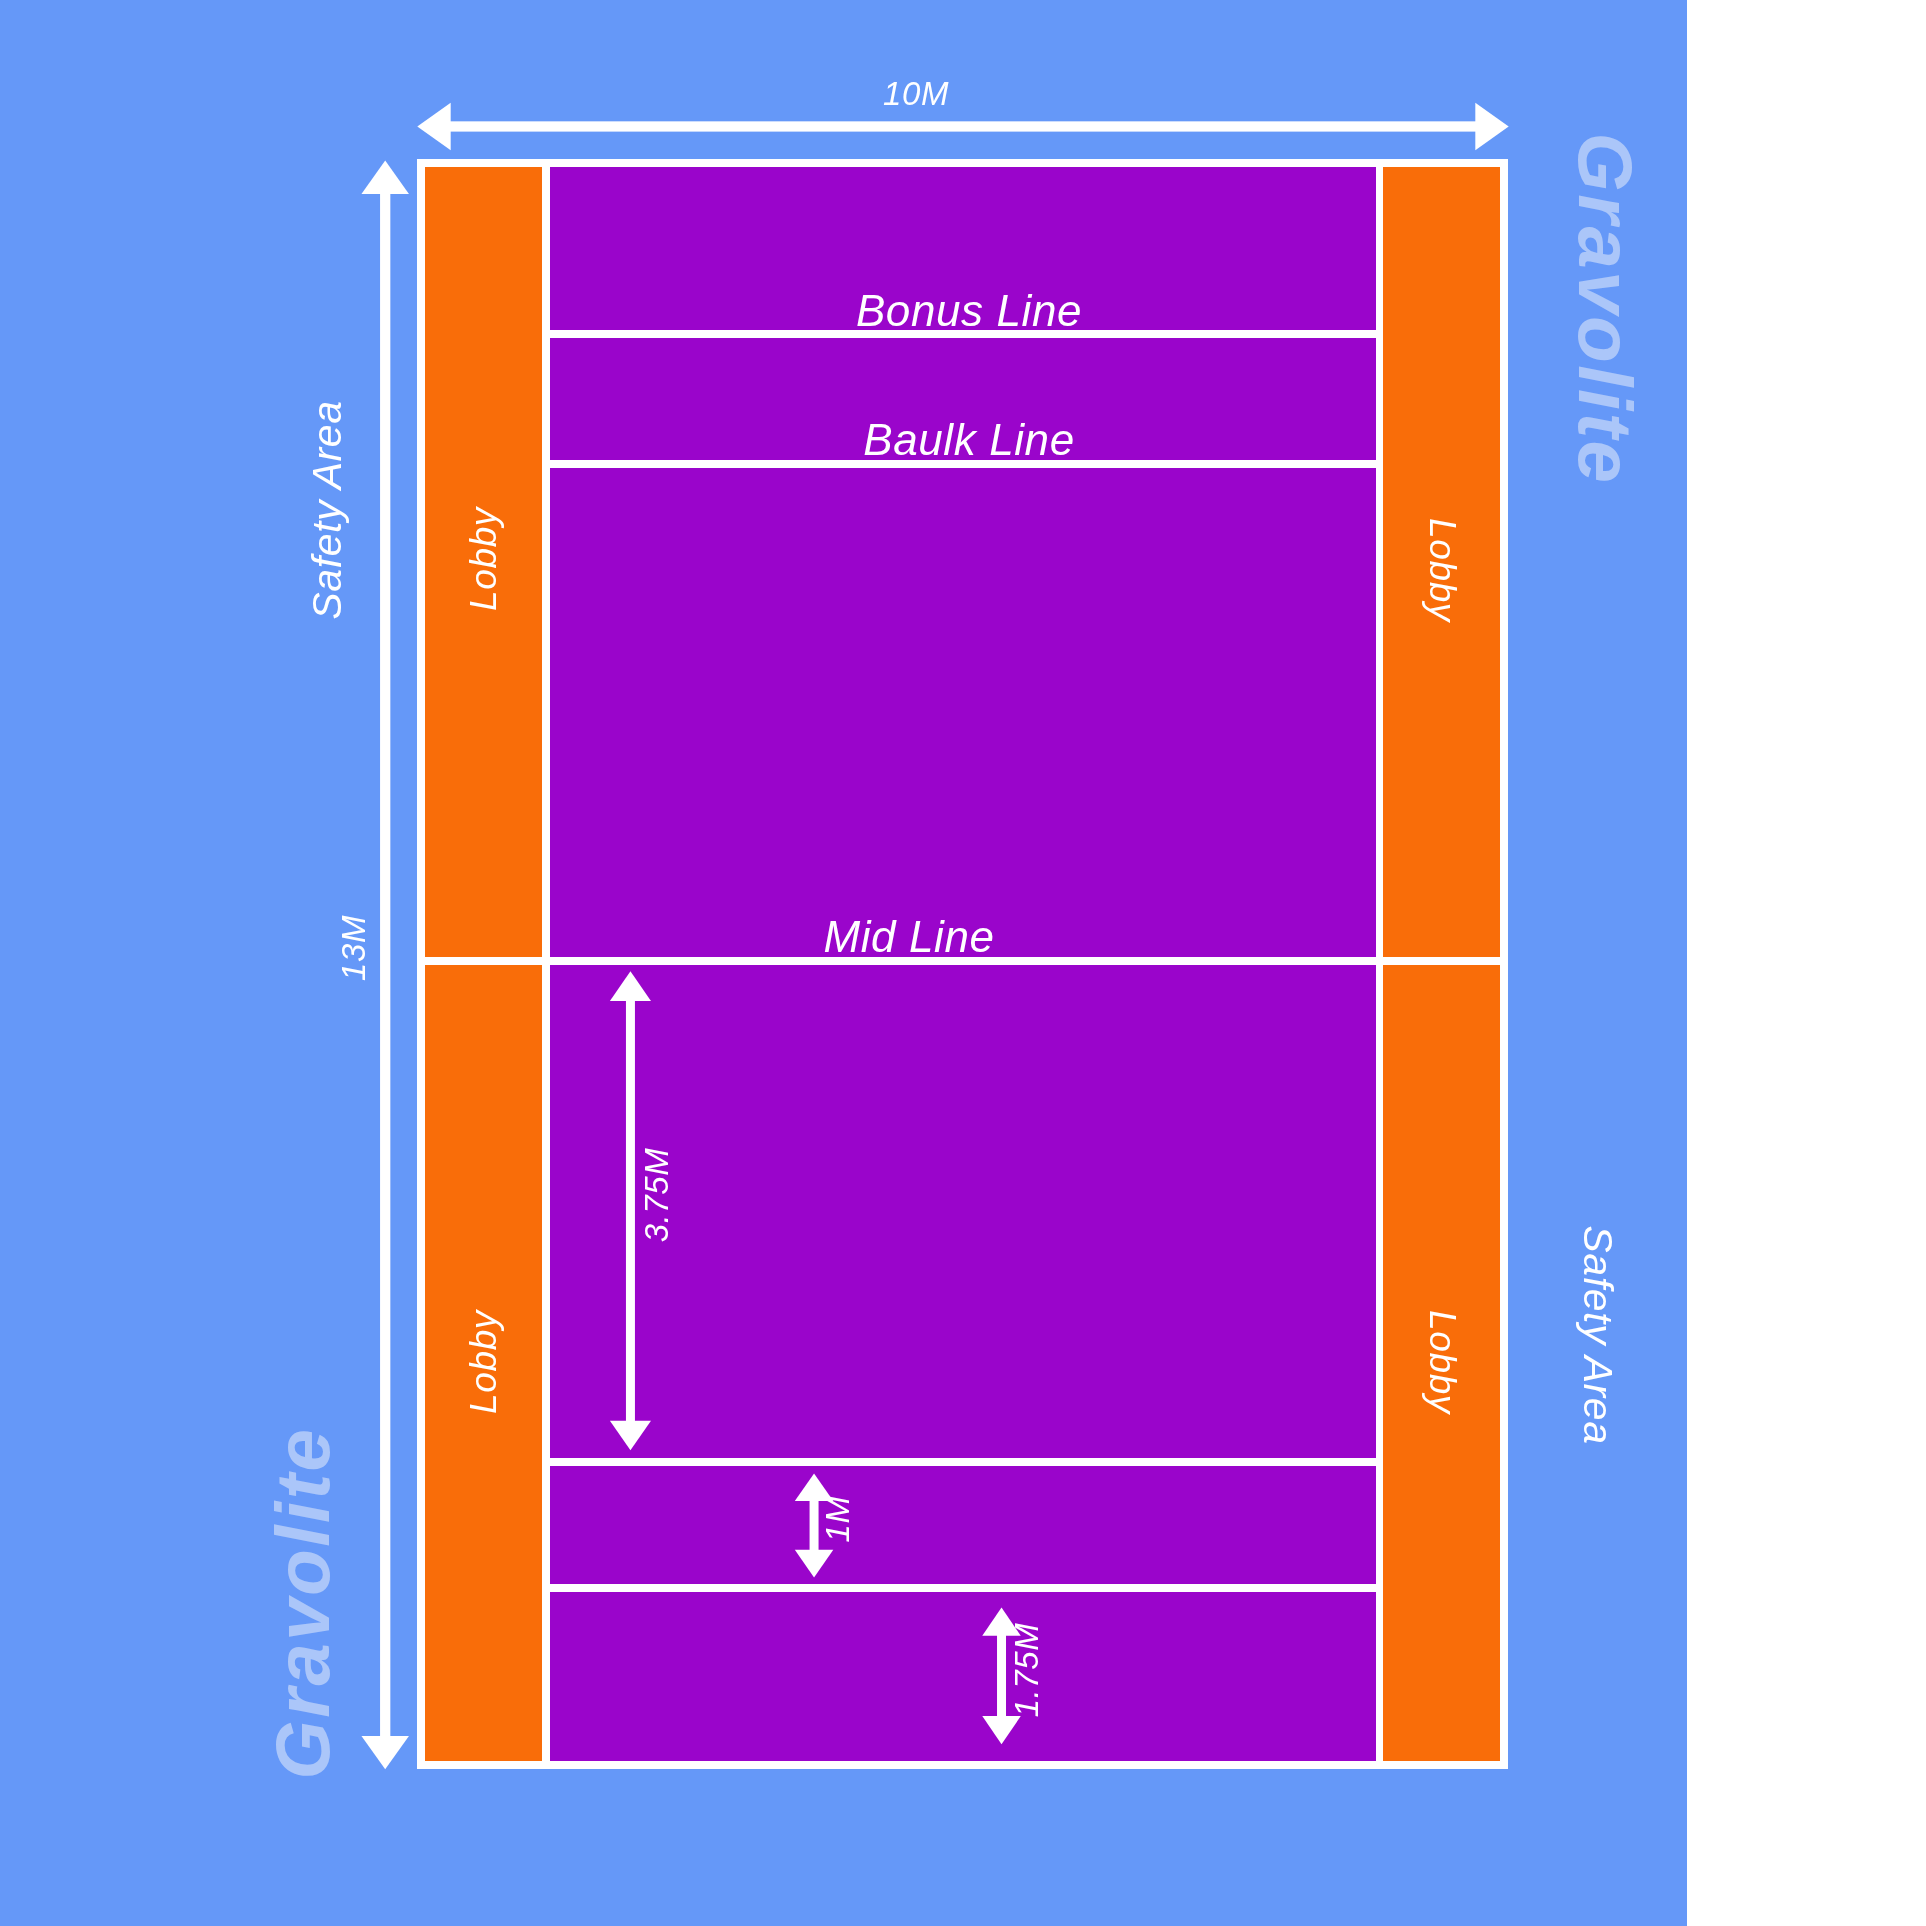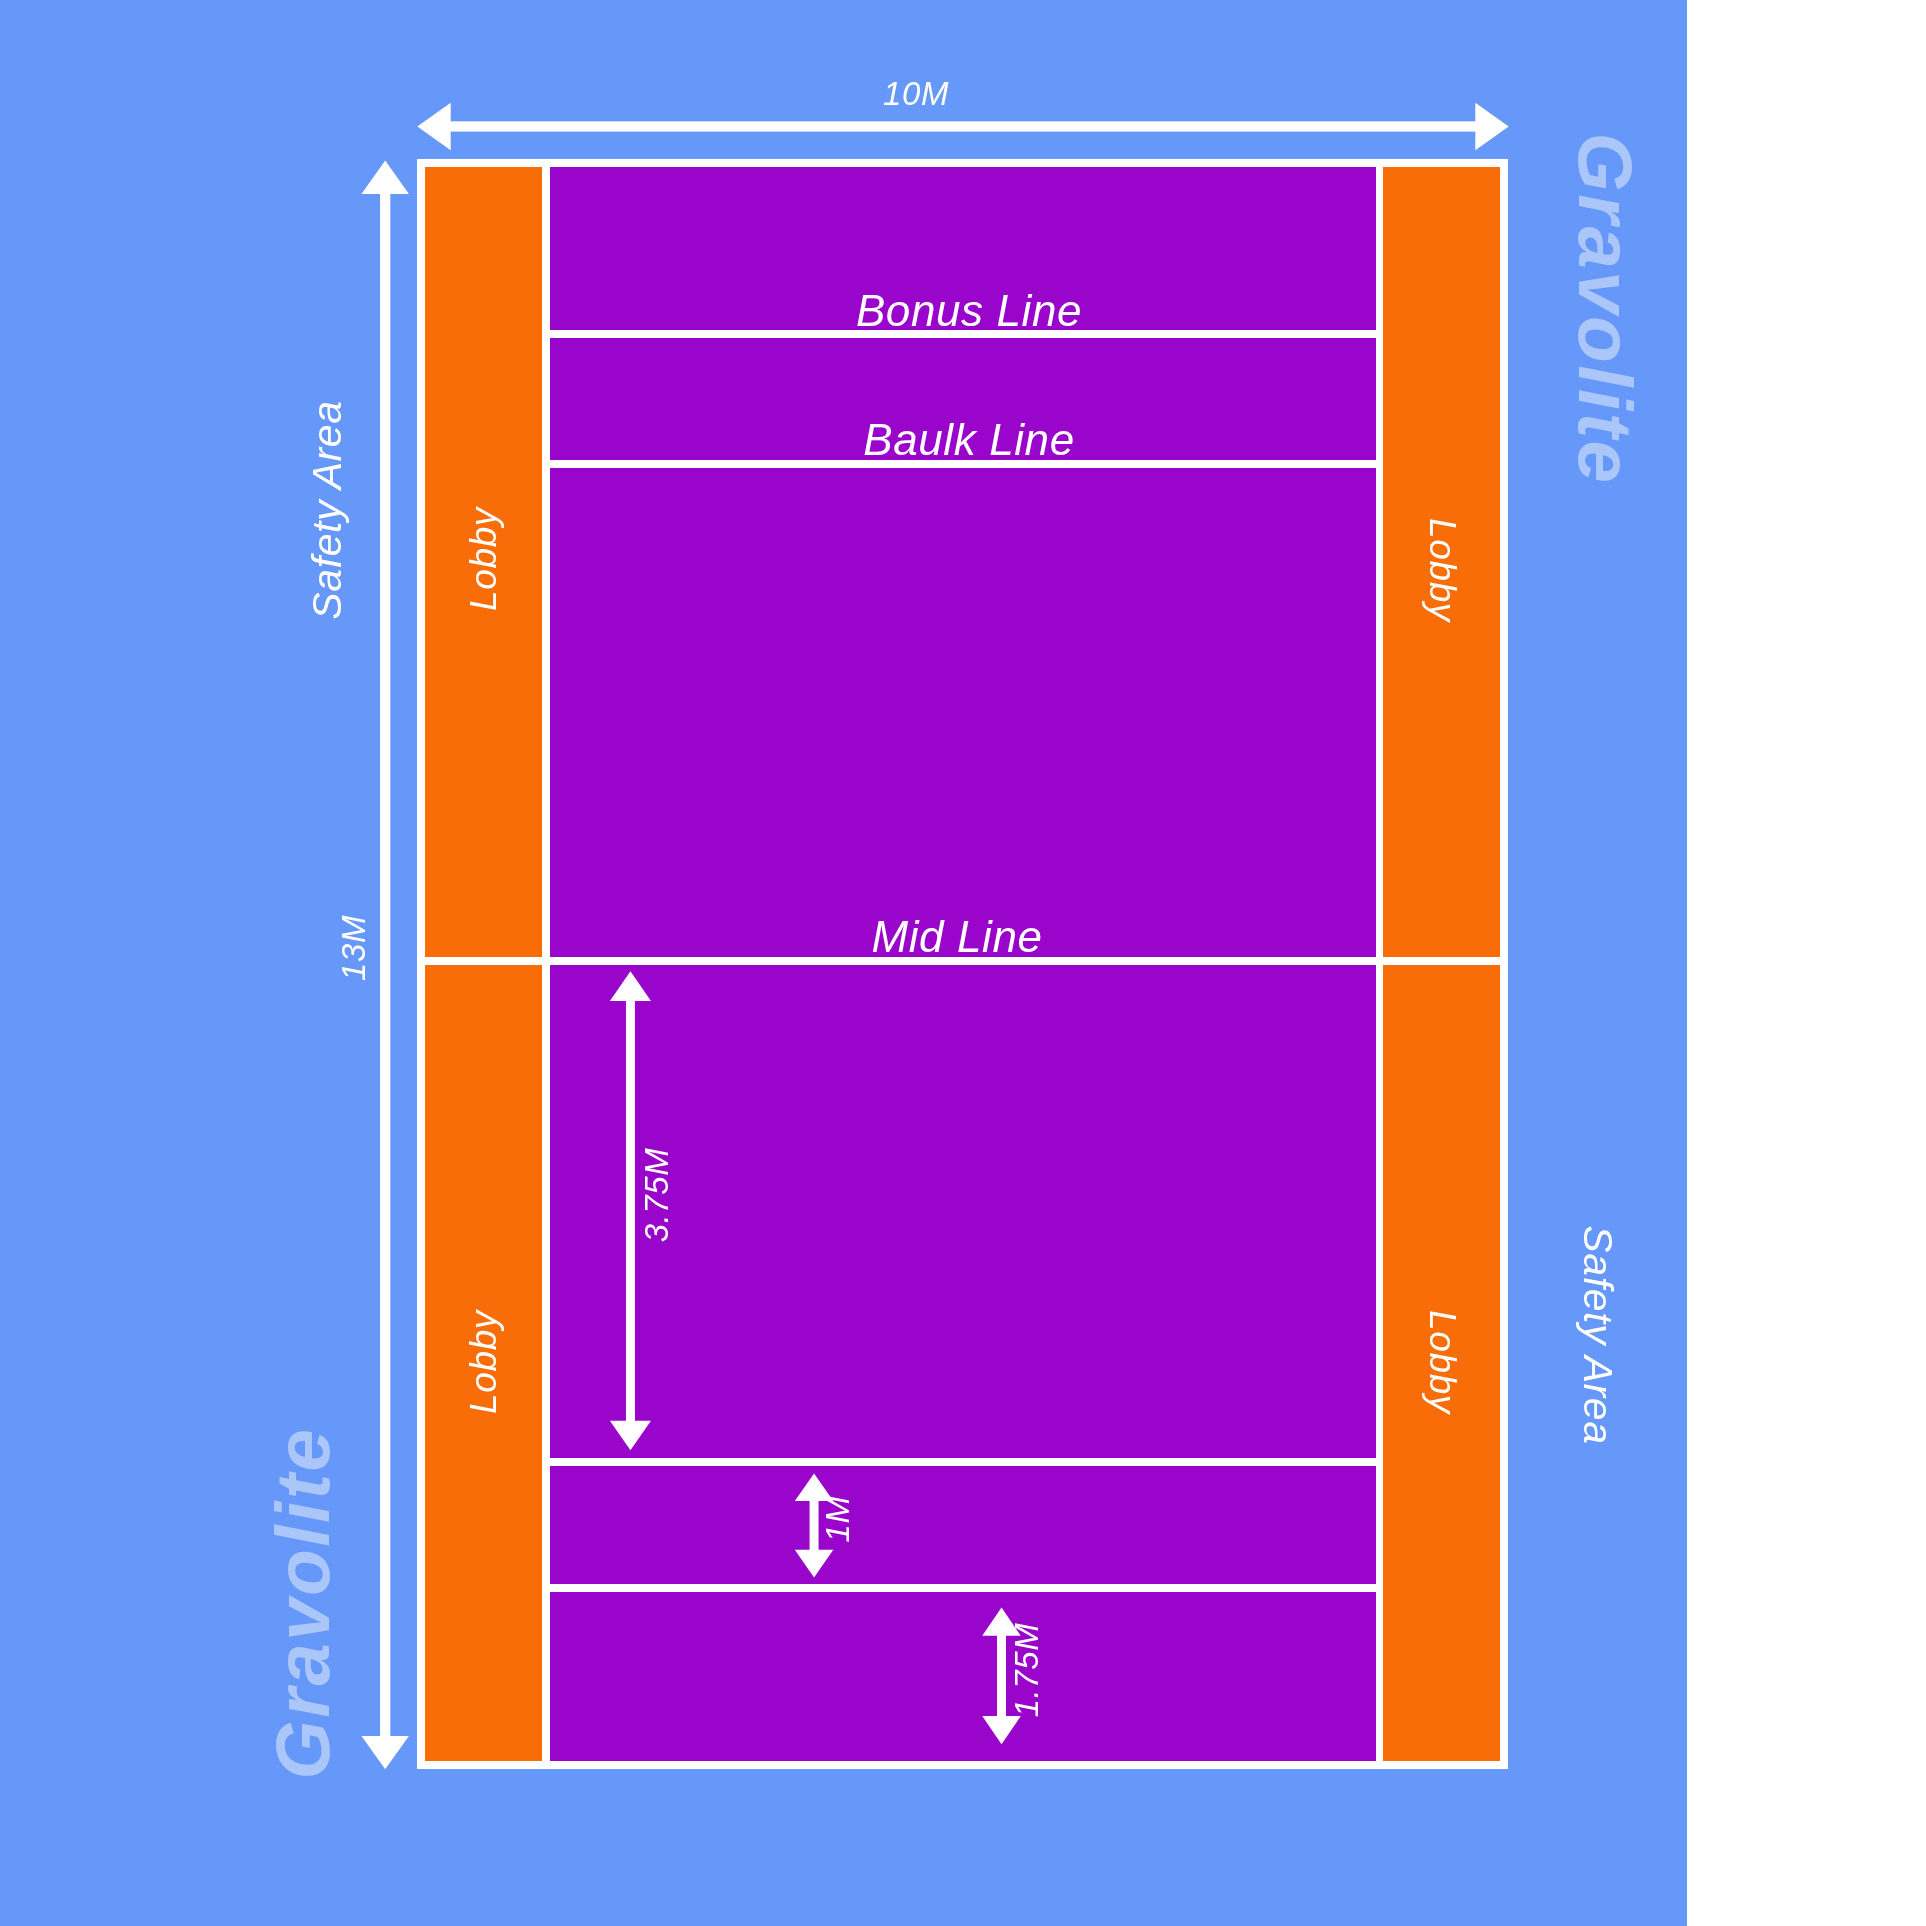--- a/index.html
+++ b/index.html
@@ -67,21 +67,21 @@
       </g>
       <g fill="#FFFFFF" stroke="none">
         <rect x="1553" y="2543" width="14" height="132"></rect>
         <polygon points="1560,2504 1530,2548 1590,2548"></polygon>
         <polygon points="1560,2717 1530,2673 1590,2673"></polygon>
       </g>
     </svg>
 
     <div class="lbl sz-line" style="left:969px;top:311px;">Bonus Line</div>
     <div class="lbl sz-line" style="left:969px;top:440px;">Baulk Line</div>
-    <div class="lbl sz-line" style="left:957px;top:937px;font-style:italic;">Mid Line</div>
+    <div class="lbl sz-line" style="left:909px;top:937px;font-style:italic;">Mid Line</div>
 
     <div class="lbl sz-dim" style="left:896px;top:94px;margin-left:20px;">10M</div>
     <div class="lbl ccw sz-dim" style="left:354px;top:948px;">13M</div>
     <div class="lbl ccw sz-dim" style="left:657px;top:1195px;">3.75M</div>
     <div class="lbl ccw sz-dim" style="left:838px;top:1519px;">1M</div>
     <div class="lbl ccw sz-dim" style="left:1027px;top:1670px;">1.75M</div>
 
     <div class="lbl ccw sz-lobby" style="left:484px;top:559px;">Lobby</div>
     <div class="lbl ccw sz-lobby" style="left:484px;top:1362px;">Lobby</div>
     <div class="lbl cw sz-lobby" style="left:1442px;top:570px;">Lobby</div>

